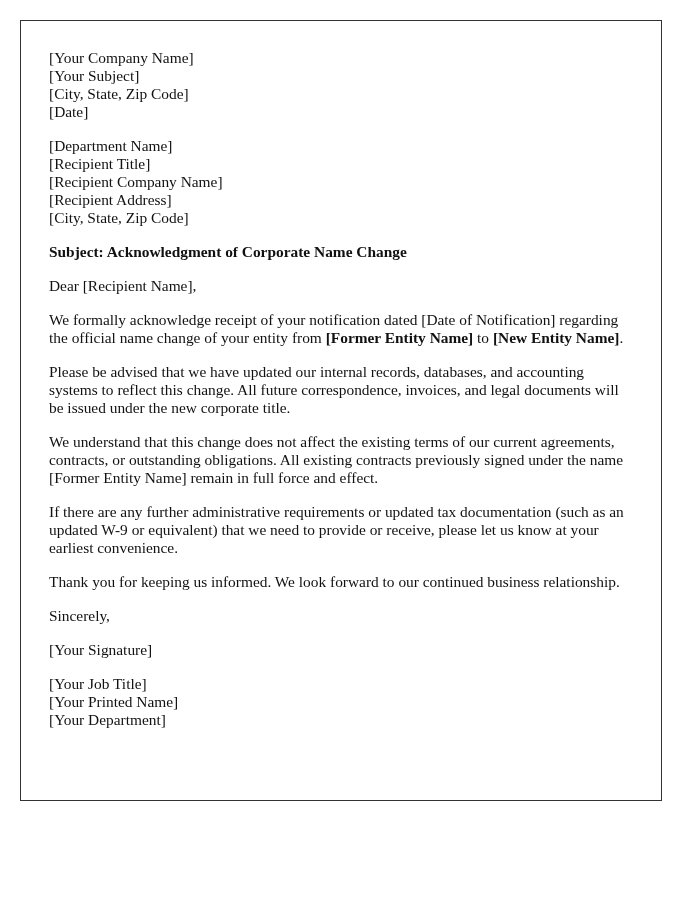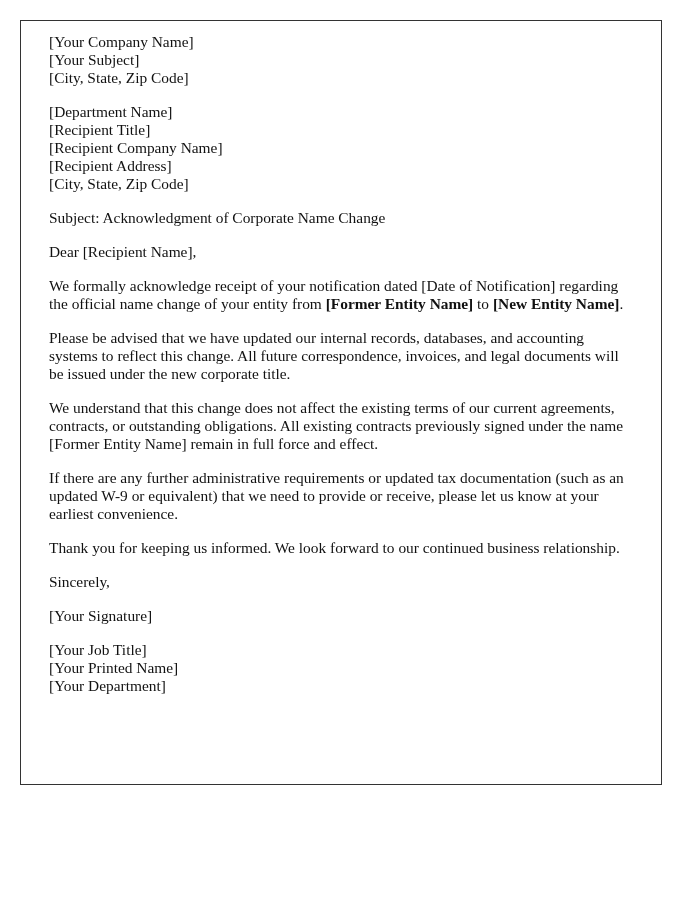--- a/index.html
+++ b/index.html
@@ -3,41 +3,42 @@
   <meta charset="utf-8">
   <style>
     html, body { margin: 0; padding: 0; background: #ffffff; }
     body { width: 700px; height: 900px; position: relative; }
     .letter {
       position: absolute;
       left: 20px; top: 20px;
       width: 584px;
       height: 723px;
       border: 1px solid #333333;
-      padding: 12px 28px 28px 28px;
+      padding: 28px 28px 28px 28px;
       font-family: "Liberation Serif", "DejaVu Serif", serif;
       font-size: 15.4px;
       line-height: 18px;
       color: #111111;
     }
     .block { margin: 0 0 16px 0; }
     .line { display: block; }
     p { margin: 0 0 16px 0; }
-    .subject { font-weight: normal; }
+    .subject { font-weight: bold; }
     b { font-weight: bold; }
   </style>
 </head>
 <body>
 
 <div class="letter">
 
   <div class="block">
     <span class="line">[Your Company Name]</span>
     <span class="line">[Your Subject]</span>
     <span class="line">[City, State, Zip Code]</span>
+    <span class="line">[Date]</span>
   </div>
 
   <div class="block">
     <span class="line">[Department Name]</span>
     <span class="line">[Recipient Title]</span>
     <span class="line">[Recipient Company Name]</span>
     <span class="line">[Recipient Address]</span>
     <span class="line">[City, State, Zip Code]</span>
   </div>
 

